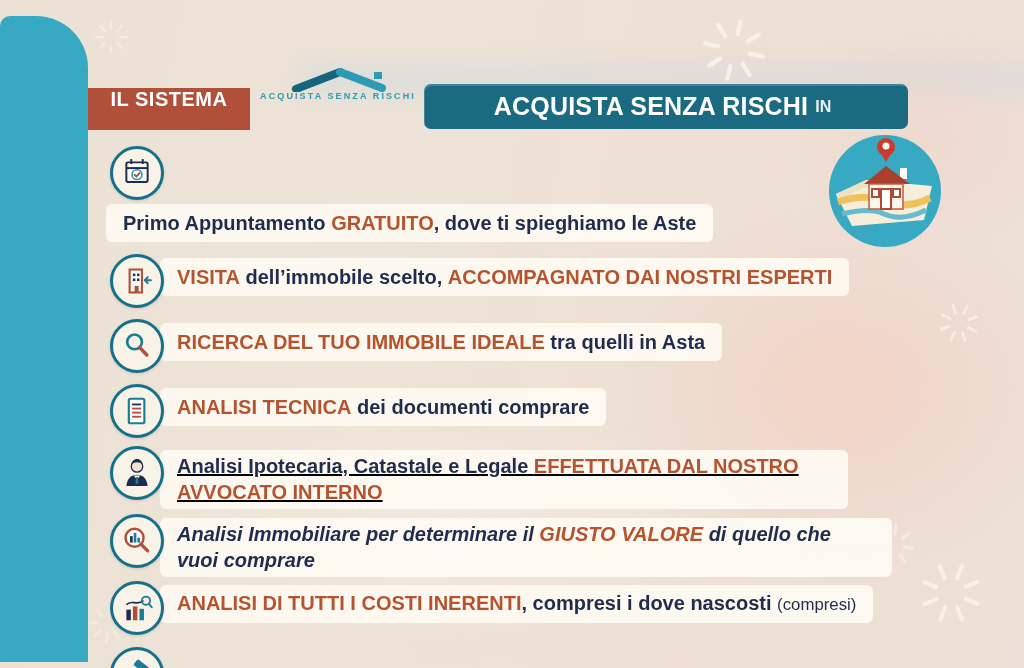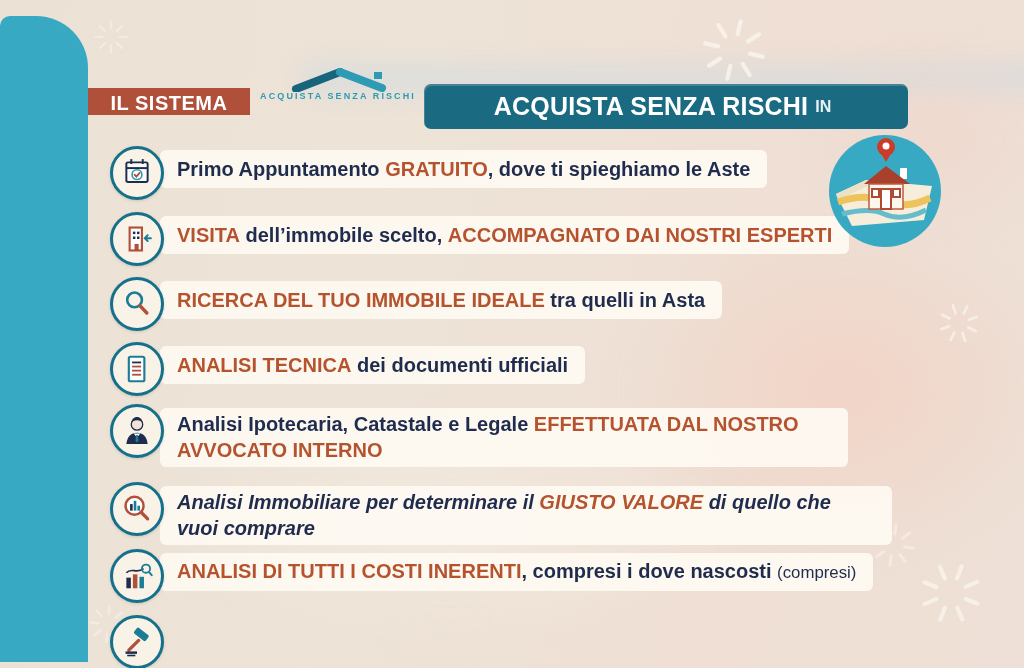--- a/index.html
+++ b/index.html
@@ -17,46 +17,46 @@
   .teal-bar{
     position:absolute;left:0;top:16px;width:88px;height:646px;
     background:var(--teal-bar,#38a9c2);
     border-radius:10px 52px 0 0;z-index:1;
   }
 
   .sparkle{position:absolute;z-index:2;pointer-events:none;}
   .sparkle svg line{stroke:#faf6ee;stroke-width:2.6;stroke-linecap:round;}
 
   .sistema-box{
-    position:absolute;left:88px;top:88px;width:162px;height:27px;z-index:3;
-    background:var(--rust,#b0503a);display:flex;align-items:flex-end;justify-content:center;
+    position:absolute;left:88px;top:88px;width:162px;height:42px;z-index:3;
+    background:var(--rust,#b0503a);display:flex;align-items:flex-start;justify-content:center;
   }
   .sistema-box span{color:#fff;font-size:20px;font-weight:800;letter-spacing:.5px;}
 
   .logo{position:absolute;left:254px;top:68px;width:168px;text-align:center;z-index:3;}
   .logo-roof{display:block;margin:0 auto -3px auto;}
   .logo-name{font-size:28px;font-weight:800;color:var(--navy,#1f2c4e);letter-spacing:-.5px;line-height:1.05;}
   .logo-tagline{font-size:9px;font-weight:700;color:var(--logo-teal,#2e9ab3);letter-spacing:2.1px;margin-top:2px;white-space:nowrap;}
 
   .banner{
     position:absolute;left:424px;top:84px;width:484px;height:45px;z-index:3;
     background:var(--banner-teal,#1a6a81);border-radius:7px;
     display:flex;align-items:center;justify-content:center;white-space:nowrap;
     box-shadow:inset 1px 2px 0 rgba(255,255,255,.18);
   }
   .banner-main{color:#fff;font-size:25px;font-weight:800;letter-spacing:.2px;}
   .banner-in{color:#e8f2f5;font-size:16px;font-weight:700;margin:4px 7px;}
 
   .points{position:absolute;left:0;top:146px;width:1024px;padding-left:110px;box-sizing:border-box;z-index:4;}
   .row{display:flex;align-items:flex-start;}
-  .row:nth-child(1){margin-bottom:12px;}
+  .row:nth-child(1){margin-bottom:12px;flex-direction:column;}
   .row:nth-child(2){margin-bottom:11px;}
   .row:nth-child(3){margin-bottom:11px;}
   .row:nth-child(4){margin-bottom:8px;}
-  .row:nth-child(5){margin-bottom:15px;}
+  .row:nth-child(5){margin-bottom:5px;text-decoration:underline;}
   .row:nth-child(6){margin-bottom:4px;font-style:italic;}
   .row:nth-child(7){margin-bottom:12px;}
   .row:nth-child(8){margin-bottom:8px;}
   .icon-circle{
     flex:0 0 auto;width:48px;height:48px;border:3.5px solid #15708c;border-radius:50%;
     background:#f8f2e7;display:flex;align-items:center;justify-content:center;z-index:2;
     box-shadow:0 1px 3px rgba(90,70,50,.18);
   }
   .row-box{
     margin-left:-4px;margin-top:4px;min-height:38px;z-index:1;
@@ -211,21 +211,21 @@
         <span class="icon-circle">
           <svg width="36" height="36" viewBox="0 0 44 44">
             <rect x="12" y="7" width="19" height="30" rx="2" fill="#fff" stroke="#1a7d96" stroke-width="2.6"></rect>
             <line x1="16" y1="14" x2="27" y2="14" stroke="#1f2c4e" stroke-width="2.2"></line>
             <line x1="16" y1="19" x2="27" y2="19" stroke="#b0503a" stroke-width="2.2"></line>
             <line x1="16" y1="24" x2="27" y2="24" stroke="#b0503a" stroke-width="2.2"></line>
             <line x1="16" y1="29" x2="27" y2="29" stroke="#b0503a" stroke-width="2.2"></line>
           </svg>
         </span>
         <div class="row-box">
-          <span><span class="seg-accent">ANALISI TECNICA</span><span class="seg-normal"> dei documenti ufficiali</span></span>
+          <span><span class="seg-accent">ANALISI TECNICA</span><span class="seg-normal"> dei documenti comprare</span></span>
         </div>
       </div>
       <div class="row">
         <span class="icon-circle">
           <svg width="36" height="36" viewBox="0 0 44 44">
             <circle cx="22" cy="14" r="7" fill="#f1e2d3" stroke="#1f2c4e" stroke-width="1.6"></circle>
             <path d="M15 12c1-5 4-7 7-7s6 2 7 7c-2-2-4-3-7-3s-5 1-7 3z" fill="#1f2c4e"></path>
             <path d="M9 38c1-10 6-14 13-14s12 4 13 14z" fill="#1f2c4e"></path>
             <path d="M18 25l4 5 4-5" fill="#fff"></path>
             <path d="M21 27h2l1 7-2 2-2-2z" fill="#1a7d96"></path>

